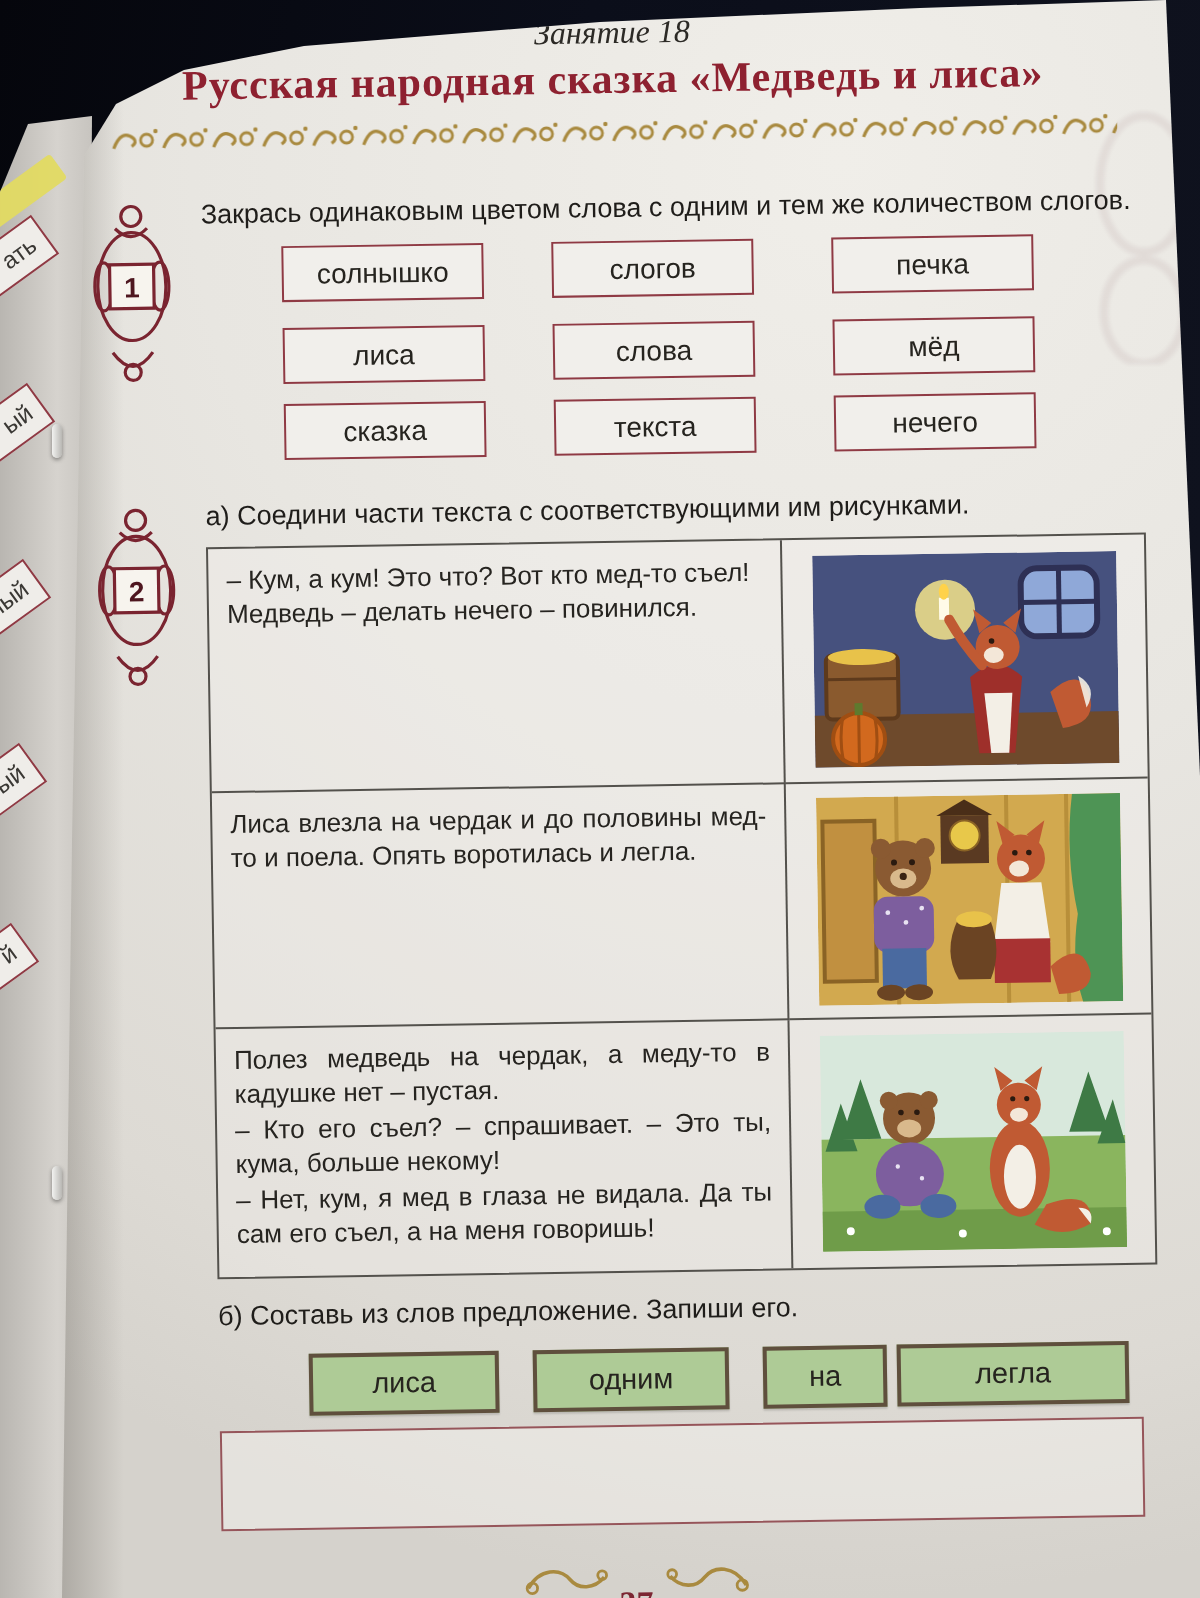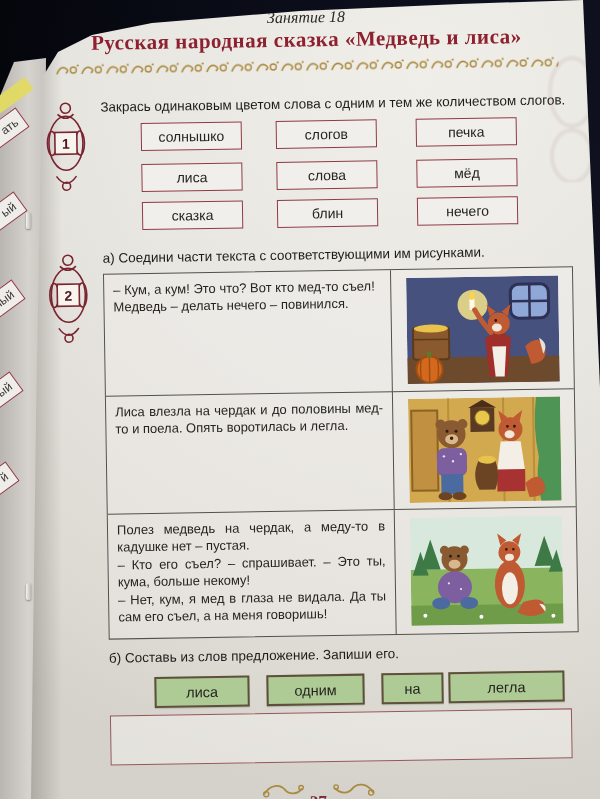--- a/index.html
+++ b/index.html
@@ -195,21 +195,21 @@
       <div class="word-box" style="left:242px;top:161px;width:101px;">
           <span>слова</span>
         </div>
       <div class="word-box" style="left:382px;top:161px;width:101px;">
           <span>мёд</span>
         </div>
       <div class="word-box" style="left:107px;top:199px;width:101px;">
           <span>сказка</span>
         </div>
       <div class="word-box" style="left:242px;top:199px;width:101px;">
-          <span>блин</span>
+          <span>текста</span>
         </div>
       <div class="word-box" style="left:382px;top:199px;width:101px;">
           <span>нечего</span>
         </div>
 
       <svg class="badge" style="left:6px;top:246px;" viewBox="0 0 52 100">
         <g fill="none" stroke="#7a2430" stroke-width="1.6">
           <circle cx="26" cy="10" r="5"></circle>
           <ellipse cx="26" cy="45" rx="17" ry="27"></ellipse>
           <ellipse cx="12" cy="45" rx="4.5" ry="12"></ellipse>

